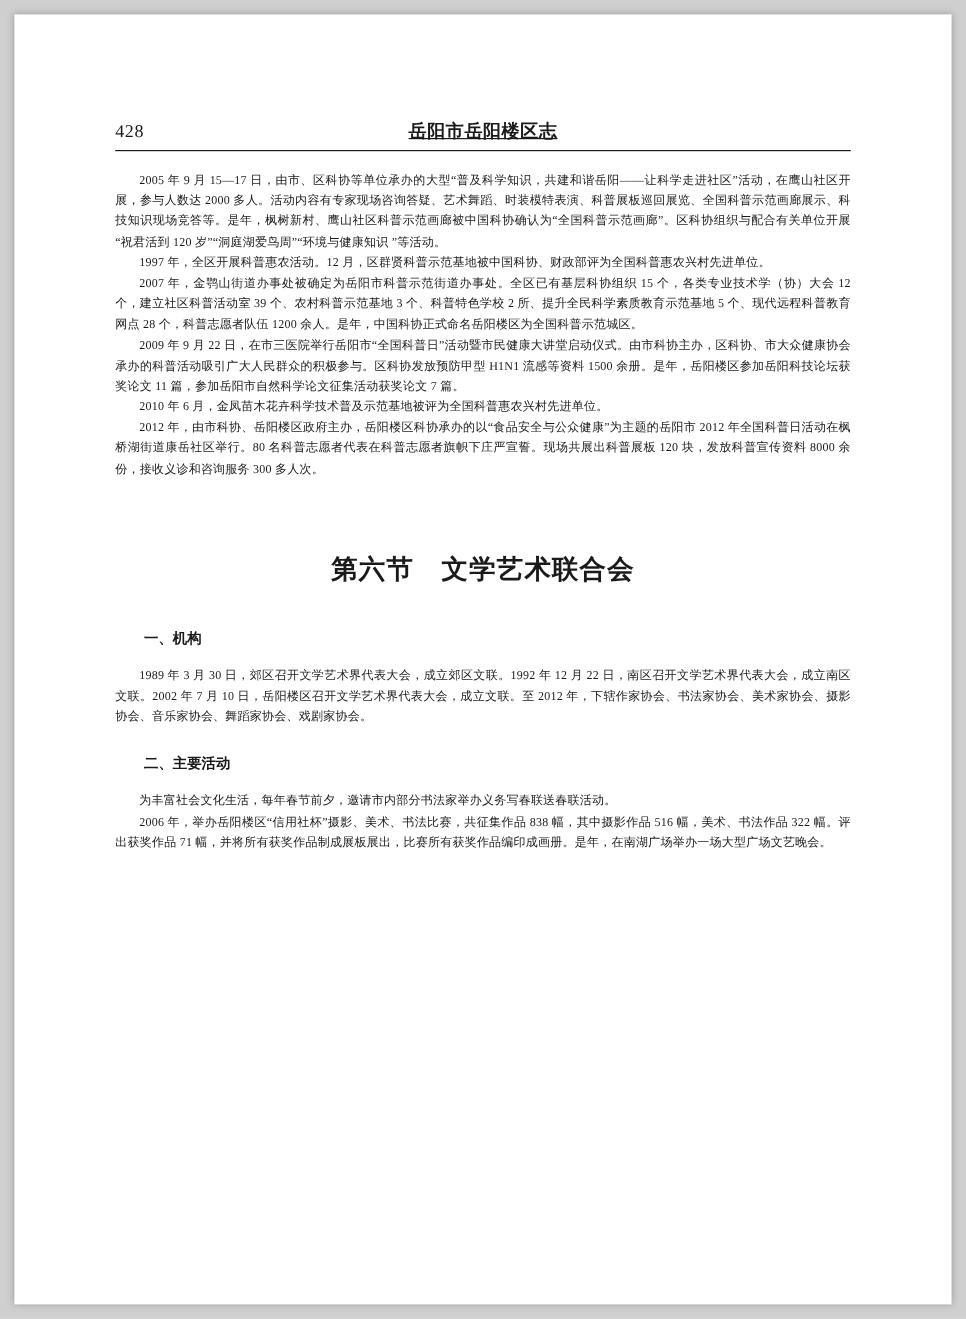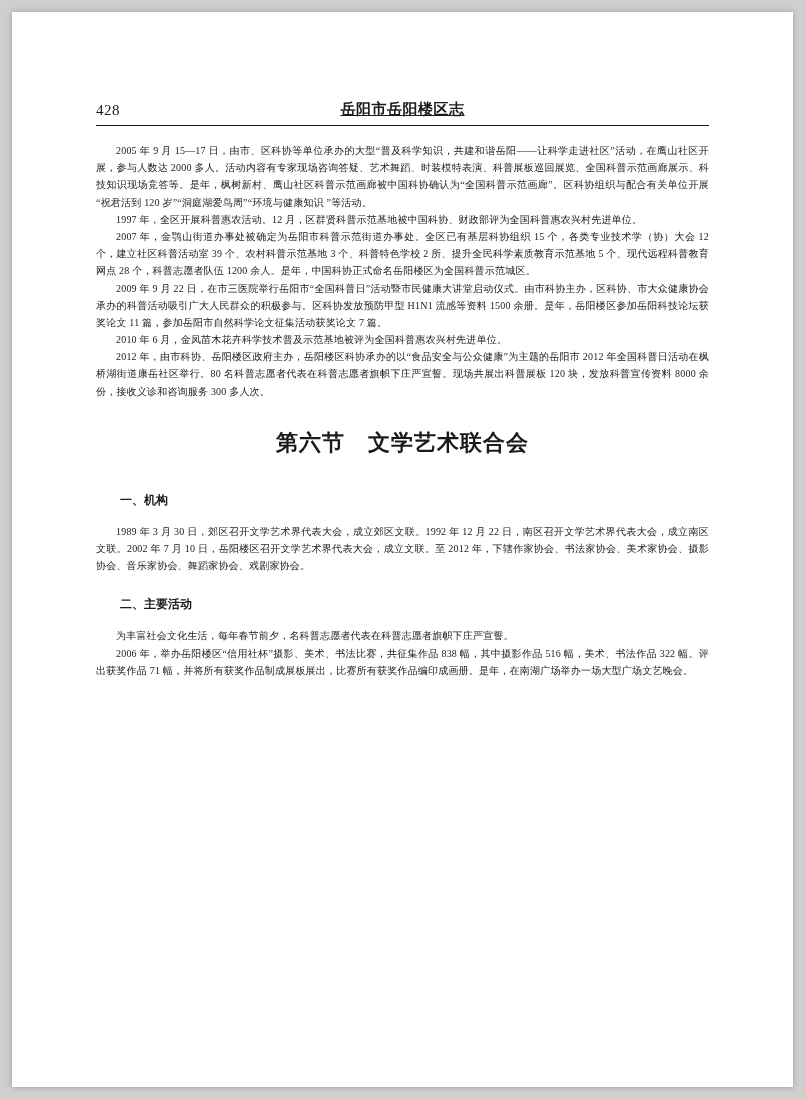--- a/index.html
+++ b/index.html
@@ -55,21 +55,21 @@
     line-height: 1.72;
     text-align: justify;
     text-indent: 2em;
     letter-spacing: 0.2px;
   }
   .section-heading {
     text-align: center;
     font-family: "Liberation Sans", sans-serif;
     font-weight: bold;
     font-size: 22px;
-    margin: 28px 0 34px 0;
+    margin: 60px 0 34px 0;
     letter-spacing: 1px;
   }
   .subsection-title {
     font-family: "Liberation Sans", sans-serif;
     font-weight: bold;
     font-size: 12px;
     margin: 22px 0 14px 0;
     text-indent: 2em;
   }
 </style>
@@ -95,19 +95,19 @@
     </div>
 
     <h2 class="section-heading">第六节　文学艺术联合会</h2>
 
     <div class="body-text">
 
       <div class="subsection-title">一、机构</div>
       <p>1989 年 3 月 30 日，郊区召开文学艺术界代表大会，成立郊区文联。1992 年 12 月 22 日，南区召开文学艺术界代表大会，成立南区文联。2002 年 7 月 10 日，岳阳楼区召开文学艺术界代表大会，成立文联。至 2012 年，下辖作家协会、书法家协会、美术家协会、摄影协会、音乐家协会、舞蹈家协会、戏剧家协会。</p>
 
       <div class="subsection-title">二、主要活动</div>
-      <p>为丰富社会文化生活，每年春节前夕，名科普志愿者代表在科普志愿者旗帜下庄严宣誓。</p>
+      <p>为丰富社会文化生活，每年春节前夕，邀请市内部分书法家举办义务写春联送春联活动。</p>
       <p>2006 年，举办岳阳楼区“信用社杯”摄影、美术、书法比赛，共征集作品 838 幅，其中摄影作品 516 幅，美术、书法作品 322 幅。评出获奖作品 71 幅，并将所有获奖作品制成展板展出，比赛所有获奖作品编印成画册。是年，在南湖广场举办一场大型广场文艺晚会。</p>
 
     </div>
 
   </div>
 </div>
 
 </body></html>

